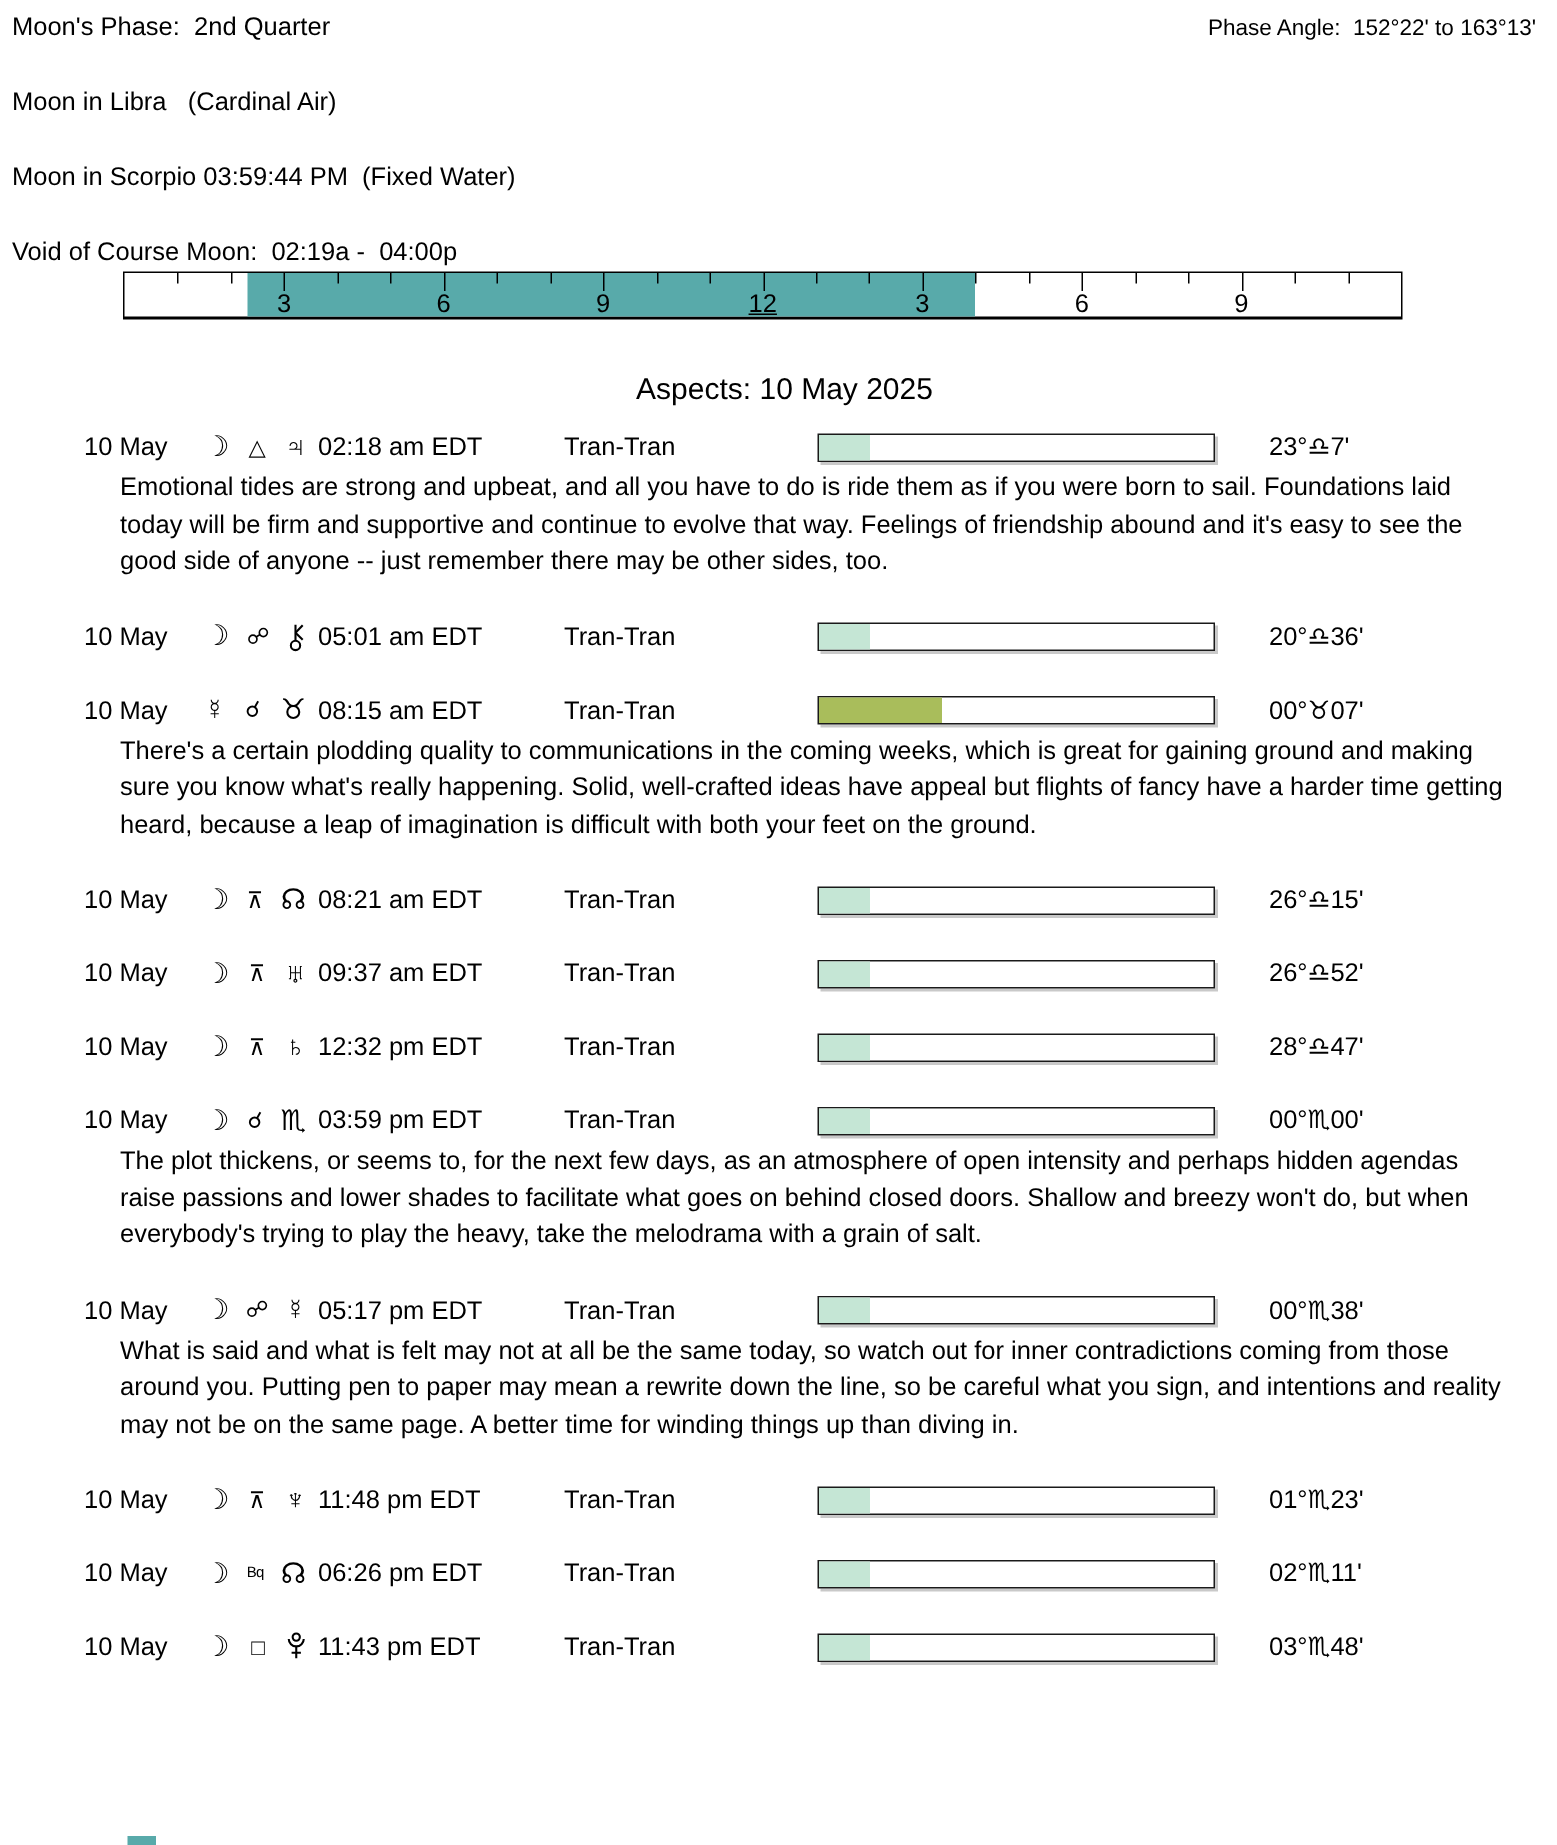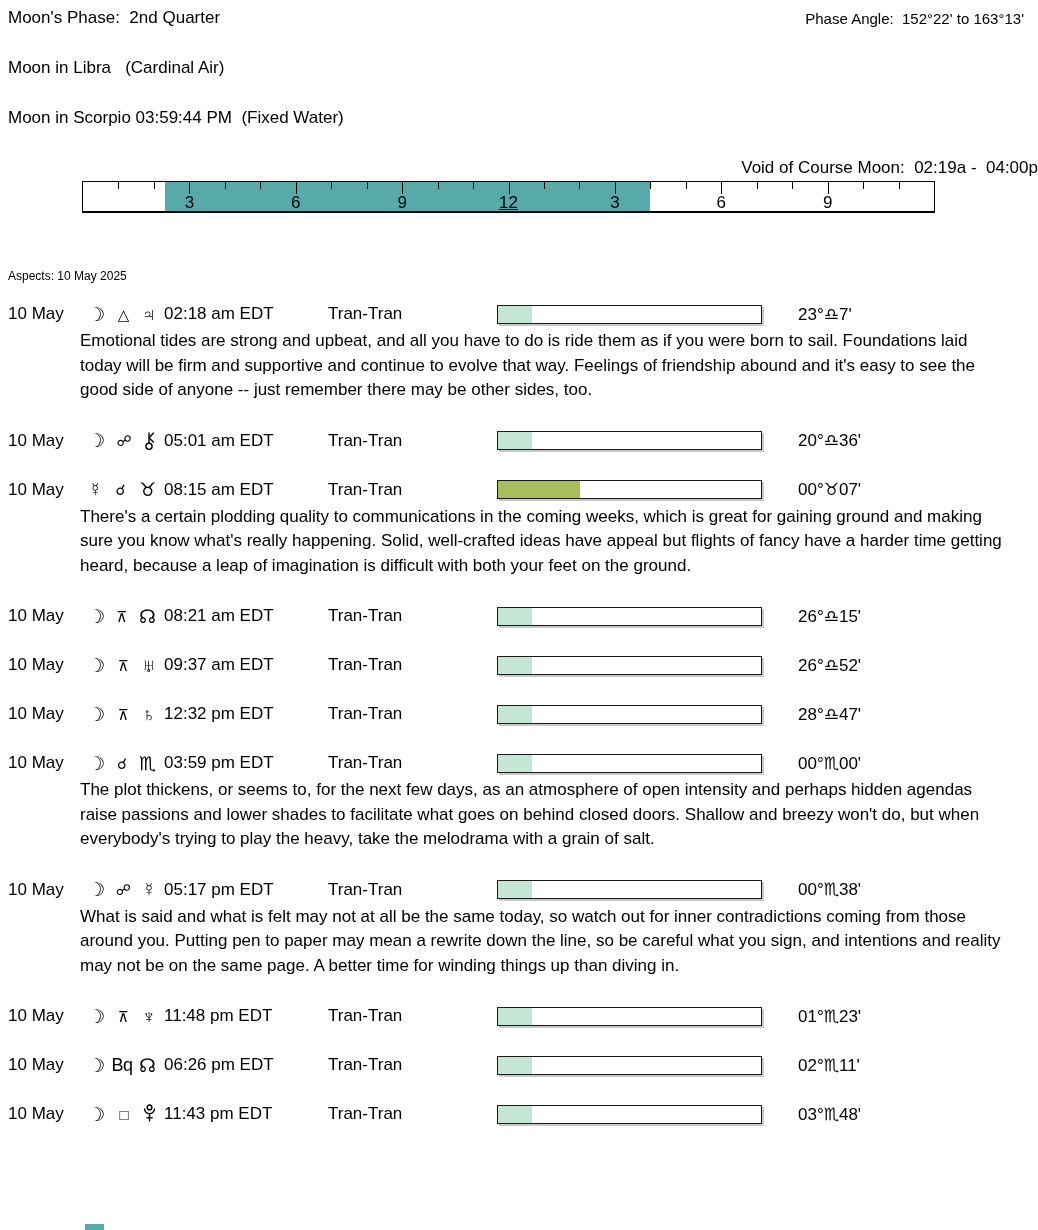--- a/index.html
+++ b/index.html
@@ -5,44 +5,44 @@
   * { margin:0; padding:0; box-sizing:border-box; }
   html,body { background:#fff; }
   body {
     width:1038px; height:1230px; overflow:hidden; position:relative;
     font-family:"Liberation Sans","DejaVu Sans",sans-serif;
     font-size:17px; color:#000; padding:8px 0 0 8px;
   }
   .hline { white-space:pre-wrap; line-height:19px; margin-bottom:31px; }
   .hrow1 { display:flex; justify-content:space-between; align-items:flex-start; }
   .phase-angle { font-size:15px; padding-right:14px; padding-top:2px; white-space:pre-wrap; }
-  .void-line { margin-bottom:4px !important;text-align:right; }
+  .void-line { margin-bottom:4px !important; }
 
   
   .timeline {
     position:relative; margin-left:74px; width:853px; height:32px;
     border:1px solid #000; border-bottom-width:2px; background:#fff;
   }
   .tl-fill { position:absolute; top:0; bottom:0; }
   .tl-tick { position:absolute; top:0; width:1px; background:#000; }
   .tl-tick.short { height:7px; }
   .tl-tick.long  { height:12px; }
   .tl-label { position:absolute; top:11px; transform:translateX(-50%); font-size:17px; }
 
-  .aspects-title { text-align:left; font-size:12px; line-height:22px; margin:52px 0 16px 0; }
+  .aspects-title { text-align:center; font-size:20px; line-height:22px; margin:36px 0 16px 0; }
 
   .aspect-item { margin-bottom:27px; }
-  .arow { display:flex; align-items:center; height:22px; }
+  .arow { display:flex; align-items:center; height:22px;margin-left:48px; }
   .acell-left { display:flex; align-items:center; width:489px; flex:none; }
   .adate { width:80px; flex:none; }
   .aglyphs { width:68px; flex:none; display:flex; justify-content:space-between; align-items:center; }
   .glyph { display:inline-flex; align-items:center; line-height:1; }
   .glyph.lg { font-size:19px; }
   .glyph.asp { font-size:15px; }
-  .glyph.bq { font-size:18px; letter-spacing:-0.5px; }
+  .glyph.bq { font-size:10px; letter-spacing:-0.5px; }
   .glyph svg { display:block; }
   .atime { width:172px; flex:none; padding-left:8px; white-space:pre; }
   .atype { white-space:pre; }
   .abar {
     width:265px; height:19px; flex:none; position:relative; background:#fff;
     border:1px solid #1a1a1a; box-shadow:2px 2px 0 #c9c9c9;
   }
   .abar-fill { position:absolute; left:0; top:0; bottom:0; }
   .avalue { padding-left:36px; white-space:pre; }
   .adesc { margin:4px 0 0 72px; width:932px; line-height:24.5px; }

